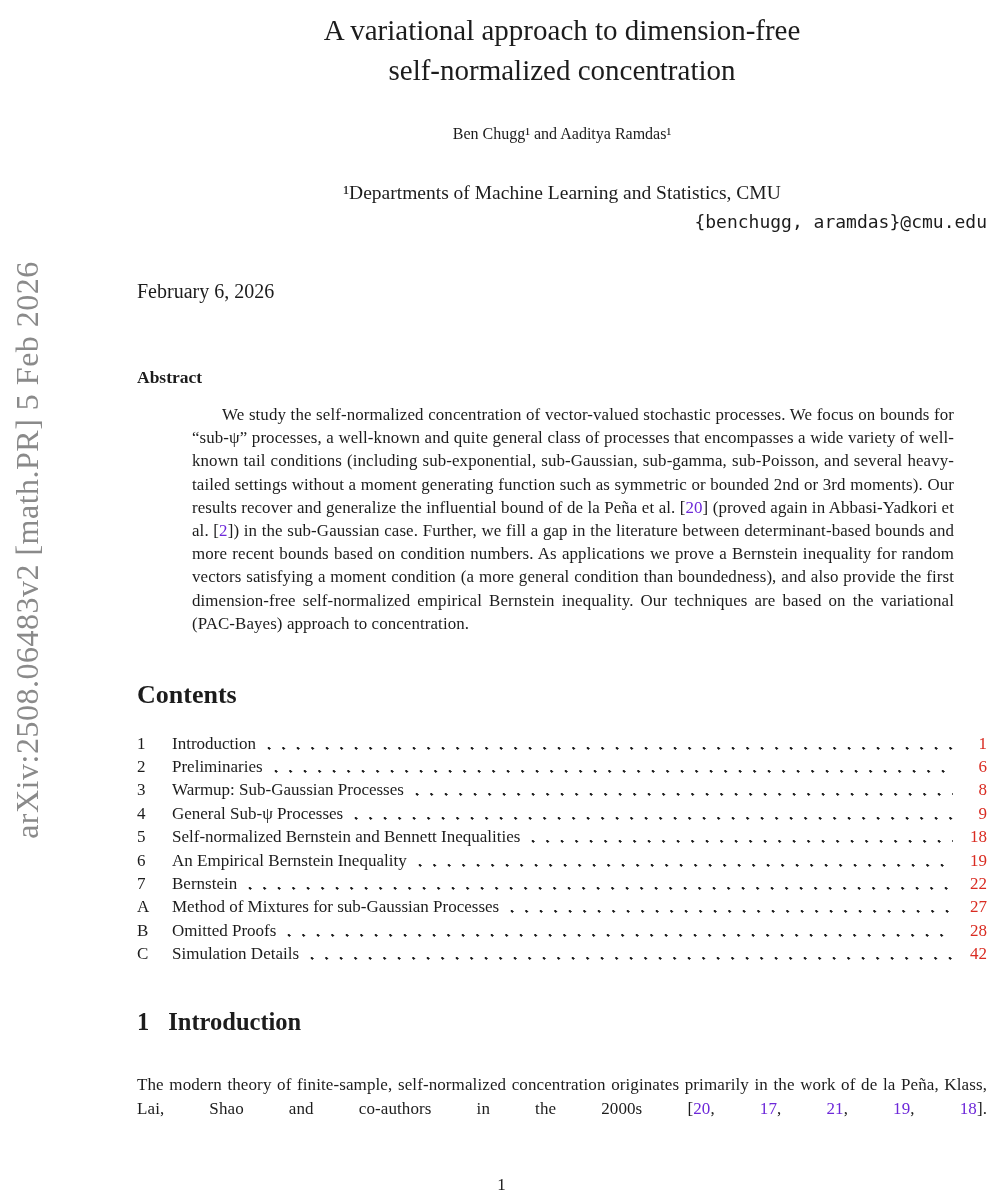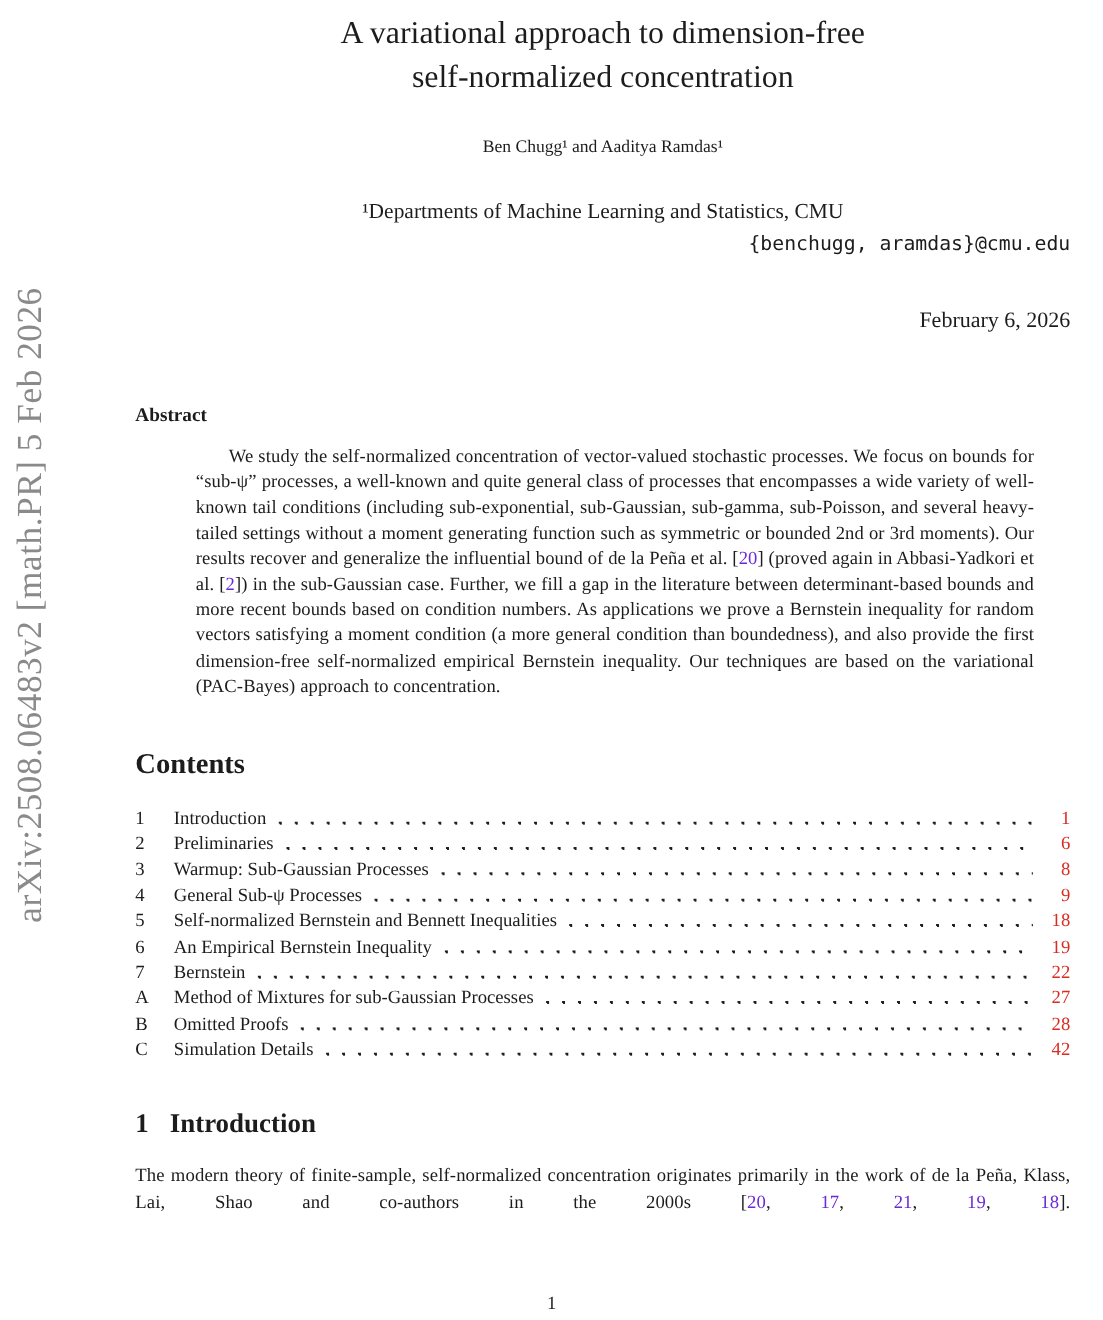--- a/index.html
+++ b/index.html
@@ -24,21 +24,21 @@
     transform: translate(-50%, -50%) rotate(-90deg);
     white-space: nowrap;
     color: #8a8a8a;
     font-size: 32px;
     letter-spacing: 0.5px;
   }
 
   
   .page-col {
     position: absolute;
-    left: 123px;
+    left: 137px;
     top: 0;
     width: 850px;
   }
 
   .title {
     margin: 0;
     padding-top: 10px;
     text-align: center;
     font-size: 29px;
     font-weight: normal;
@@ -56,21 +56,21 @@
     font-size: 19.5px;
   }
   .email {
     margin-top: 7px;
     text-align: right;
     font-size: 18px;
     font-family: "DejaVu Sans Mono", "Liberation Mono", monospace;
   }
   .date {
     margin-top: 48px;
-    text-align: right;
+    text-align: left;
     font-size: 20px;
   }
 
   .abstract-heading {
     margin-top: 64px;
     text-align: left;
     font-size: 17.5px;
     font-weight: bold;
   }
   .abstract-body {
@@ -126,21 +126,21 @@
   }
 
   .section-heading {
     margin-top: 42px;
     font-size: 24.5px;
     font-weight: bold;
   }
   .section-number { margin-right: 19px; }
 
   .intro-para {
-    margin-top: 21px;
+    margin-top: 37px;
     text-align: justify;
     text-align-last: justify;
     font-size: 17px;
     line-height: 24.5px;
     letter-spacing: 0.1px;
   }
 
   .footer-pagenum {
     position: absolute;
     left: 0;

